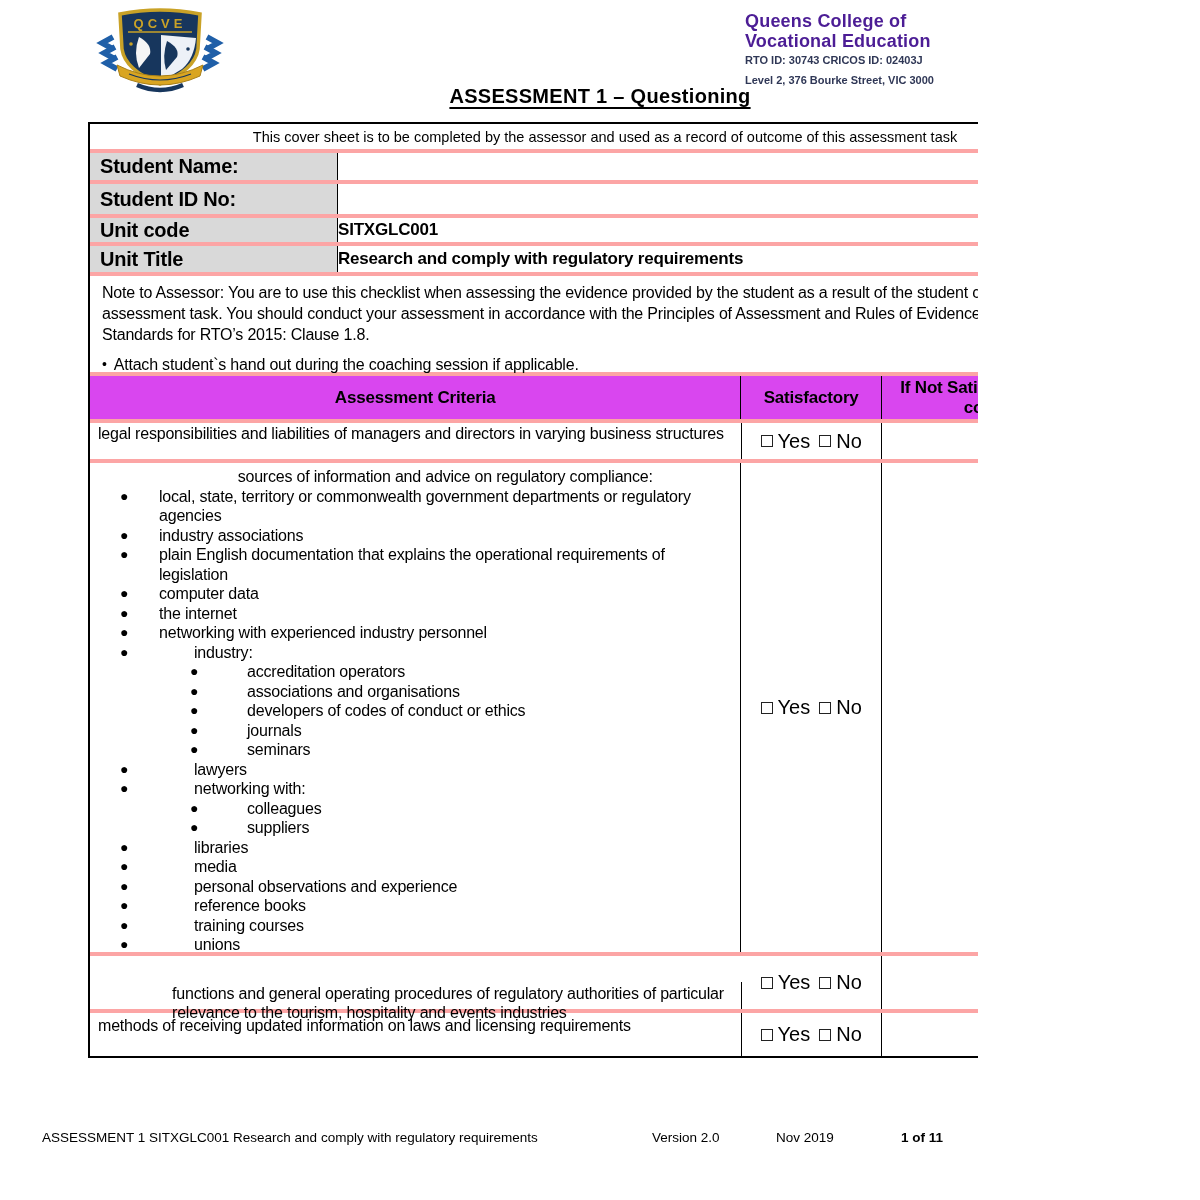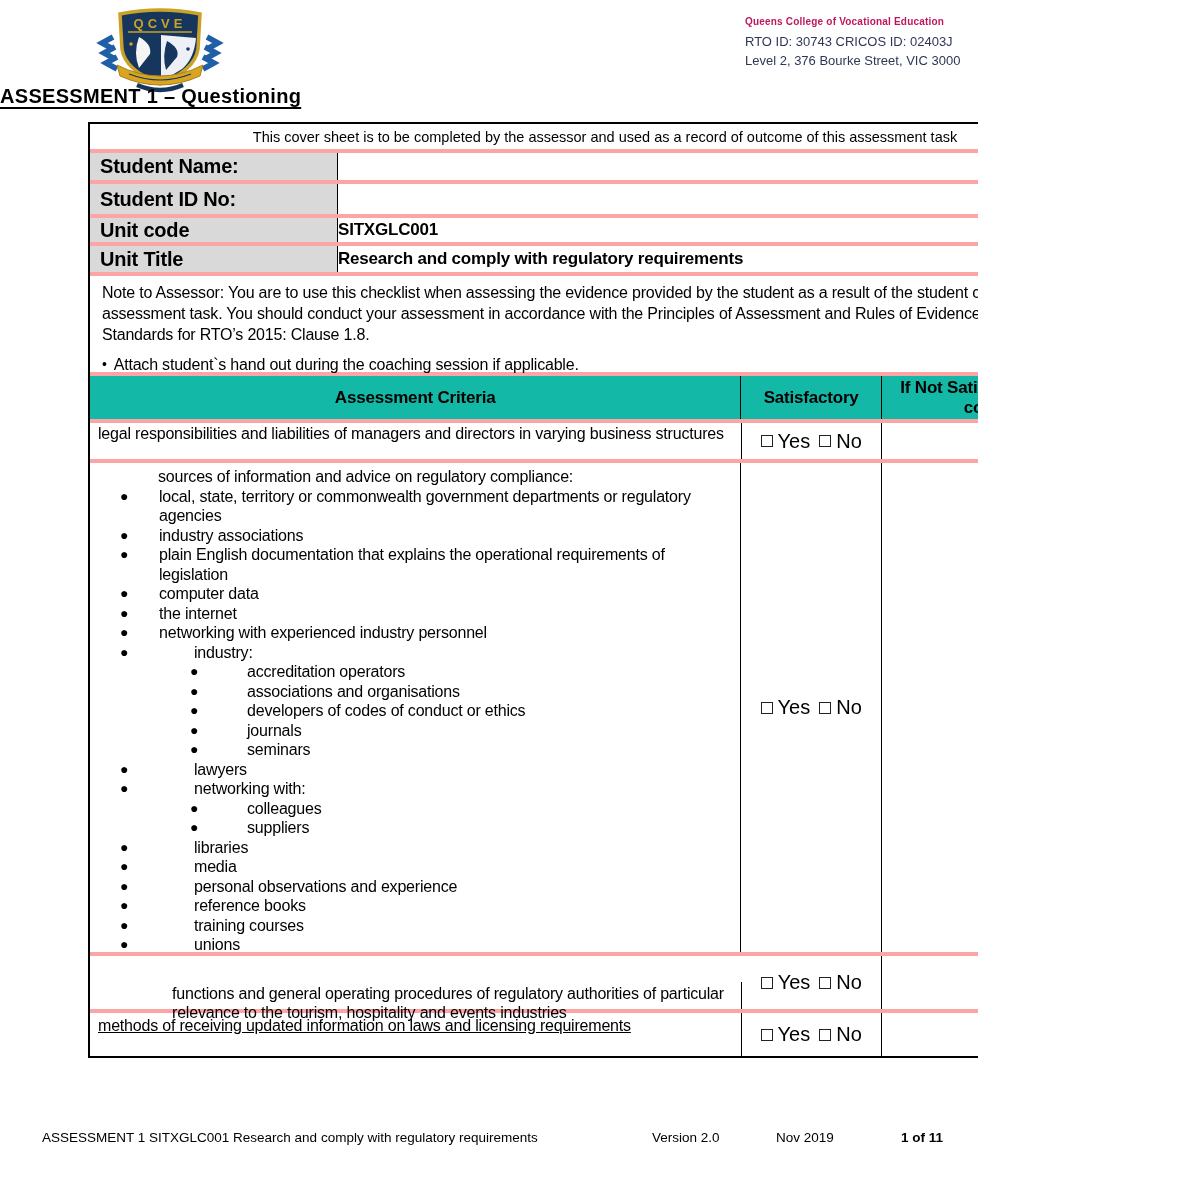--- a/index.html
+++ b/index.html
@@ -6,24 +6,24 @@
   body { background:#ffffff; }
   .page {
     position:relative; width:978px; height:1200px; background:#fff;
     font-family:"Liberation Sans","DejaVu Sans",sans-serif; color:#000;
     overflow:hidden;
   }
 
   
   .logo { position:absolute; left:95px; top:4px; width:130px; height:90px; }
   .org-block { position:absolute; left:745px; top:12px; line-height:19.5px; }
-  .org-name { font-size:10px; font-weight:bold; color:#be185d; letter-spacing:.2px; }
-  .org-line { font-size:13px; font-weight:normal; color:#2F3756; }
-
-  .doc-title { position:absolute; top:85px; left:0; width:1200px; }
+  .org-name { font-size:18px; font-weight:bold; color:#4c1d95; letter-spacing:.2px; }
+  .org-line { font-size:11px; font-weight:bold; color:#2F3756; }
+
+  .doc-title { position:absolute; top:85px; left:0; width:1200px; text-align:center; }
   .doc-title span {
     font-size:20px; font-weight:bold; letter-spacing:.3px;
     text-decoration:underline; text-decoration-thickness:2px; text-underline-offset:4px;
   }
 
   
   .doc-table {
     position:absolute; left:88px; top:122px; width:1034px;
     border:2px solid #000; background:#fff;
   }
@@ -44,49 +44,49 @@
   .row-id     { height:34px; }
   .row-ucode  { height:28px; }
   .row-utitle { height:30px; }
 
   .note-row { height:100px; display:block; padding:6px 12px 0 12px;
     font-size:16px; line-height:21px; letter-spacing:-0.2px; }
   .note-bullet { margin-top:9px; display:flex; }
   .note-bullet .dot { margin-right:7px; font-size:14px; }
 
   
-  .crit-head { height:47px; background:#14b8a6; font-weight:bold; }
+  .crit-head { height:47px; background:#d946ef; font-weight:bold; }
   .c1 { width:654px; border-right:1px solid #000; }
   .c2 { width:141px; border-right:1px solid #000; }
   .c3 { width:239px; }
   .hcell { display:flex; align-items:center; justify-content:center;
     text-align:center; font-size:17px; line-height:20px; letter-spacing:-0.2px; padding:0 14px; }
 
   .crit-row { align-items:stretch; }
   .crit-text { font-size:16px; line-height:18.5px; padding:2px 10px 0 8px;
     letter-spacing:-0.2px; }
   .row-legal { height:40px; }
   .row-big   { height:493px; }
   .row-func  { height:57px; }
   .row-meth  { height:43px; }
   .row-func .crit-text { padding-left:82px; padding-top:3px;margin-top:26px; }
-  .row-meth .crit-text { padding-top:3px; line-height:19px;text-decoration:underline; }
+  .row-meth .crit-text { padding-top:3px; line-height:19px; }
 
   .yn-cell { display:flex; align-items:center; justify-content:center;
     font-size:20px; }
   .cbx { display:inline-block; width:12px; height:12px; border:1.6px solid #222;
     margin-right:5px; background:#fff; }
   .cbx.second { margin-left:9px; }
 
   
   .crit-list { padding-top:4px; width:654px; }
   .li { position:relative; font-size:16px; line-height:19.5px;
     letter-spacing:-0.2px; padding-right:8px; }
   .li .b { position:absolute; top:0; font-size:14px; }
-  .li.intro { padding-left:68px; }
+  .li.intro { padding-left:68px;text-align:center; }
   .li.l1 { padding-left:69px; }  .li.l1 .b { left:30px; }
   .li.l2 { padding-left:104px; } .li.l2 .b { left:30px; }
   .li.l3 { padding-left:157px; } .li.l3 .b { left:100px; }
 
   
   .footer { position:absolute; top:1130px; left:0; width:1200px; font-size:13.5px; }
   .f-text { position:absolute; left:42px; }
   .f-version { position:absolute; left:652px; }
   .f-date { position:absolute; left:776px; }
   .f-page { position:absolute; left:901px; font-weight:bold; }

